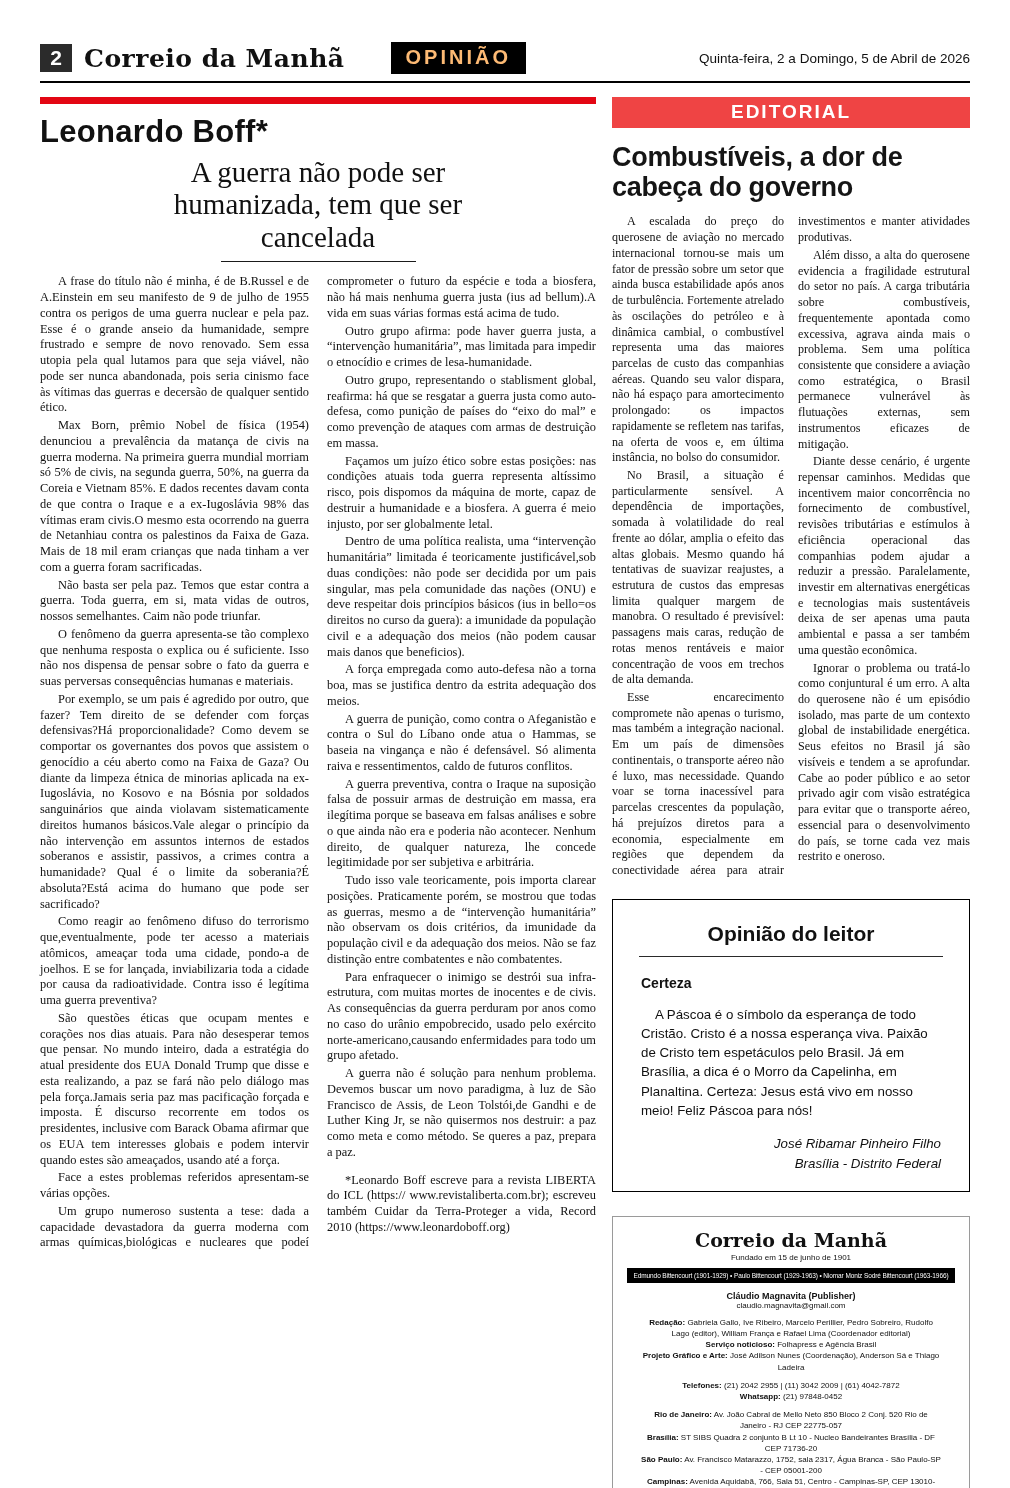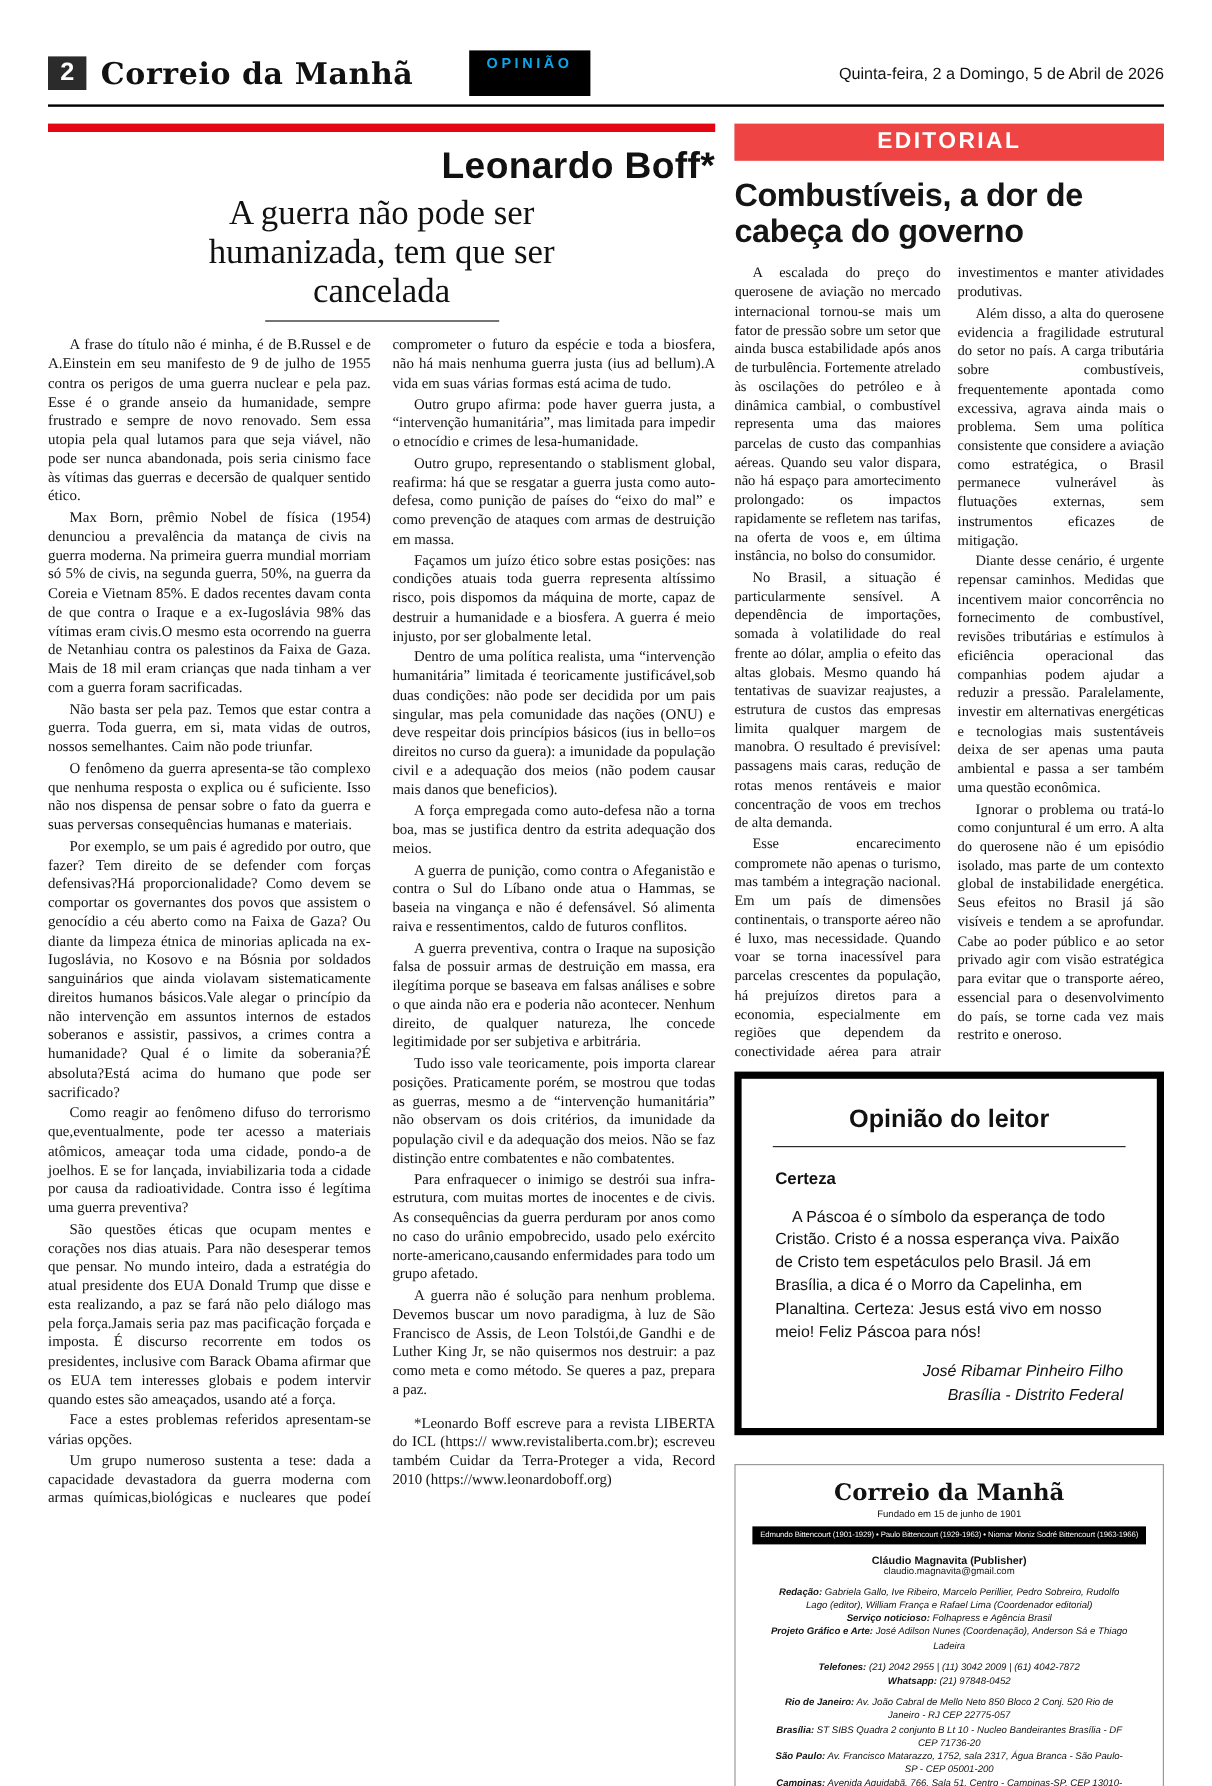--- a/index.html
+++ b/index.html
@@ -14,35 +14,35 @@
   .page-num {
     background:#2b2b2b; color:#fff; font-family:"Liberation Sans", sans-serif;
     font-weight:bold; font-size:21px; width:32px; height:28px;
     display:flex; align-items:center; justify-content:center;
   }
   .logo-top {
     font-family:"DejaVu Serif", serif; font-weight:bold; font-size:25px;
     margin-left:12px; letter-spacing:.5px; white-space:nowrap;
   }
   .section-box {
-    background:#000; color:#0ea5e9; font-family:"Liberation Sans", sans-serif;
-    font-weight:bold; font-size:12px; letter-spacing:3px; padding:4px 15px 20px; margin-left:46px;
+    background:#000; color:#fdba74; font-family:"Liberation Sans", sans-serif;
+    font-weight:bold; font-size:20px; letter-spacing:3px; padding:4px 15px 5px; margin-left:46px;
   }
   .edition-date { margin-left:auto; font-family:"Liberation Sans", sans-serif; font-size:13.5px; }
 
   
   .content { display:flex; gap:16px; margin-top:14px; align-items:flex-start; }
   .left-article { flex:0 0 556px; width:556px; }
   .right-col { flex:1; min-width:0; }
 
   
   .red-bar { height:7px; background:#e30613; }
   .author-title {
     font-family:"Liberation Sans", sans-serif; font-weight:bold; font-size:31px;
-    text-align:right; margin-top:10px; letter-spacing:.3px;
+    text-align:left; margin-top:10px; letter-spacing:.3px;
   }
   .article-headline {
     font-family:"Liberation Serif", serif; font-weight:400; font-size:29px;
     line-height:1.12; text-align:center; max-width:400px; margin:6px auto 0;
   }
   .headline-rule { width:195px; border-top:1.5px solid #1a1a1a; margin:8px auto 12px; }
   .article-body {
     column-count:2; column-gap:18px; font-size:12.4px; line-height:1.27; text-align:justify;
   }
   .article-body p { text-indent:18px; margin-bottom:2px; }
@@ -54,35 +54,35 @@
     font-weight:bold; font-size:19px; letter-spacing:2px; padding:4px 0 5px;
   }
   .editorial-headline {
     font-family:"Liberation Sans", sans-serif; font-weight:bold; font-size:27px;
     line-height:1.12; margin:14px 0 12px; letter-spacing:-.3px; color:#151515;
   }
   .editorial-body { column-count:2; column-gap:14px; font-size:12.1px; line-height:1.3; text-align:justify; }
   .editorial-body p { text-indent:15px; margin-bottom:2px; }
 
   
-  .reader-box { border:6px solid #000000; margin-top:8px; padding:22px 22px 18px; font-family:"Liberation Sans", sans-serif; }
+  .reader-box { border:1px solid #000000; margin-top:20px; padding:22px 22px 18px; font-family:"Liberation Sans", sans-serif; }
   .reader-title { font-weight:bold; font-size:21px; text-align:center; }
   .reader-rule { border-top:1.2px solid #2a2a2a; margin:10px 4px 18px; }
   .reader-letter-title { font-weight:bold; font-size:14px; margin:0 6px 14px; }
   .reader-letter-body { font-size:13.3px; line-height:1.45; margin:0 6px 14px; text-indent:14px; }
   .reader-signature { font-style:italic; font-size:13.3px; text-align:right; line-height:1.45; margin-right:6px; }
 
   
   .masthead-box { border:1px solid #9a9a9a; margin-top:24px; padding:12px 14px; text-align:center; font-family:"Liberation Sans", sans-serif; }
   .mast-logo { font-family:"DejaVu Serif", serif; font-weight:bold; font-size:19px; }
   .mast-founded { font-size:8px; margin-top:2px; }
   .mast-founders { background:#000; color:#fff; font-size:6.5px; letter-spacing:-.1px; padding:3px 2px; margin-top:6px; line-height:1.4; }
   .mast-publisher { font-weight:bold; font-size:9px; margin-top:8px; }
   .mast-email { font-size:8px; }
-  .mast-group { margin-top:7px;font-style:italic; }
+  .mast-group { margin-top:7px; }
   .mast-line { font-size:8px; line-height:1.4; max-width:300px; margin:0 auto; }
 </style>
 </head>
 <body>
 
 <div class="page">
 
   <header class="topbar">
     <div class="page-num">2</div>
     <div class="logo-top">Correio da Manhã</div>

